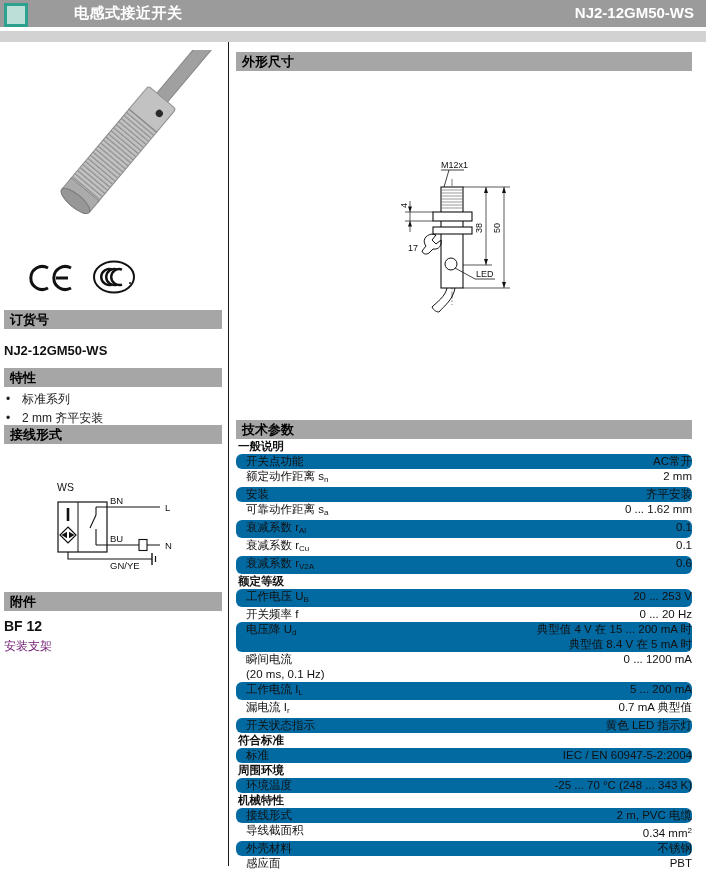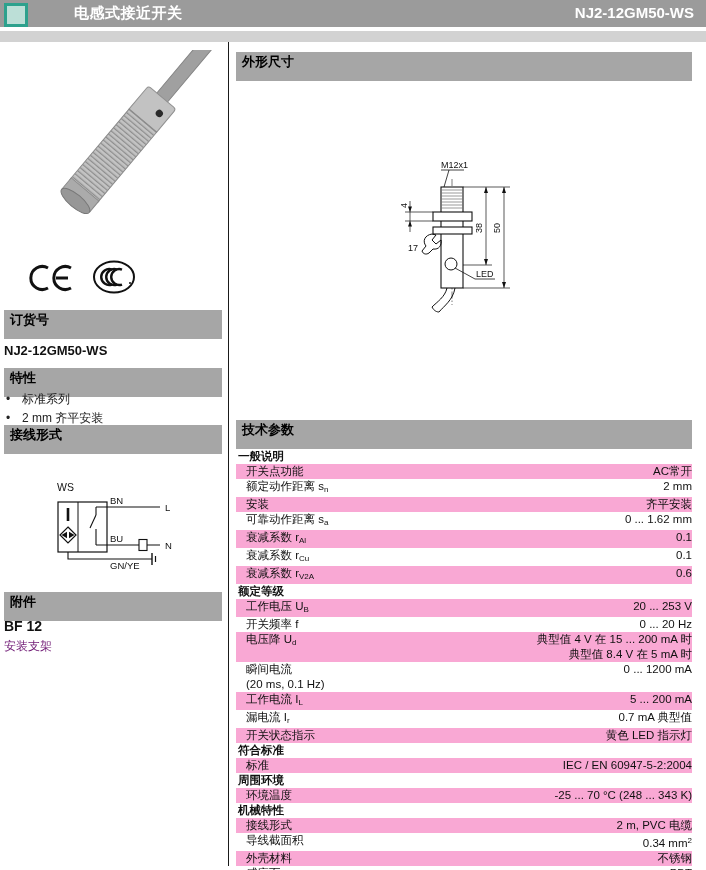--- a/index.html
+++ b/index.html
@@ -7,35 +7,35 @@
        font-family:"Liberation Sans","DejaVu Sans",sans-serif;overflow:hidden;}
   .abs{position:absolute;}
   
   #topbar{left:0;top:0;width:706px;height:27px;background:#9b9b9b;}
   #topbar .title{position:absolute;left:34px;top:4px;color:#fff;font-weight:bold;font-size:15px;letter-spacing:.5px;padding-left:40px;}
   #topbar .model{position:absolute;right:12px;top:4px;color:#fff;font-weight:bold;font-size:15px;}
   #chip{position:absolute;left:4px;top:3px;width:18px;height:18px;background:#bcdfd7;border:3px solid #2da18d;}
   #strip{left:0;top:31px;width:706px;height:11px;background:#d2d2d2;}
   #divider{left:228px;top:42px;width:1px;height:824px;background:#1a1a1a;}
   
-  .secbar{background:#a6a6a6;font-weight:bold;font-size:13px;line-height:19px;height:29px;padding-left:6px;color:#000;}
+  .secbar{background:#a6a6a6;font-weight:bold;font-size:13px;line-height:19px;height:19px;padding-left:6px;color:#000;}
   .lbar{position:absolute;left:4px;width:212px;}
   .rbar{position:absolute;left:236px;width:450px;}
   
   .ordernum{position:absolute;left:4px;top:343px;font-weight:bold;font-size:13px;}
   .bullets{position:absolute;left:6px;top:390px;font-size:12px;color:#222;line-height:19px;}
   .bullets .b{display:flex;}
   .bullets .dot{width:16px;flex:none;}
   .accnum{position:absolute;left:4px;top:618px;font-weight:bold;font-size:14px;}
   .accdesc{position:absolute;left:4px;top:638px;font-size:12px;color:#701a75;}
   
   #tech{position:absolute;left:236px;top:420px;width:456px;}
   .tsub{font-weight:bold;font-size:11.5px;height:15px;line-height:15px;padding-left:2px;background:#fff;}
   .trow{display:flex;min-height:15px;font-size:11.5px;line-height:15px;}
-  .trow.shaded{background:#f9a8d4;}
+  .trow.shaded{background:#0369a1;border-radius:6px;}
   .tlabel{width:184px;flex:none;padding-left:10px;box-sizing:border-box;}
   .tvalue{flex:1;font-weight:400;text-align:right;}
   sub{font-size:8px;vertical-align:-2px;}
   sup{font-size:8px;vertical-align:4px;}
   .vcol{display:inline-block;min-width:100px;}
   svg text{font-family:"Liberation Sans","DejaVu Sans",sans-serif;fill:#111;}
 </style>
 </head>
 <body>
 

